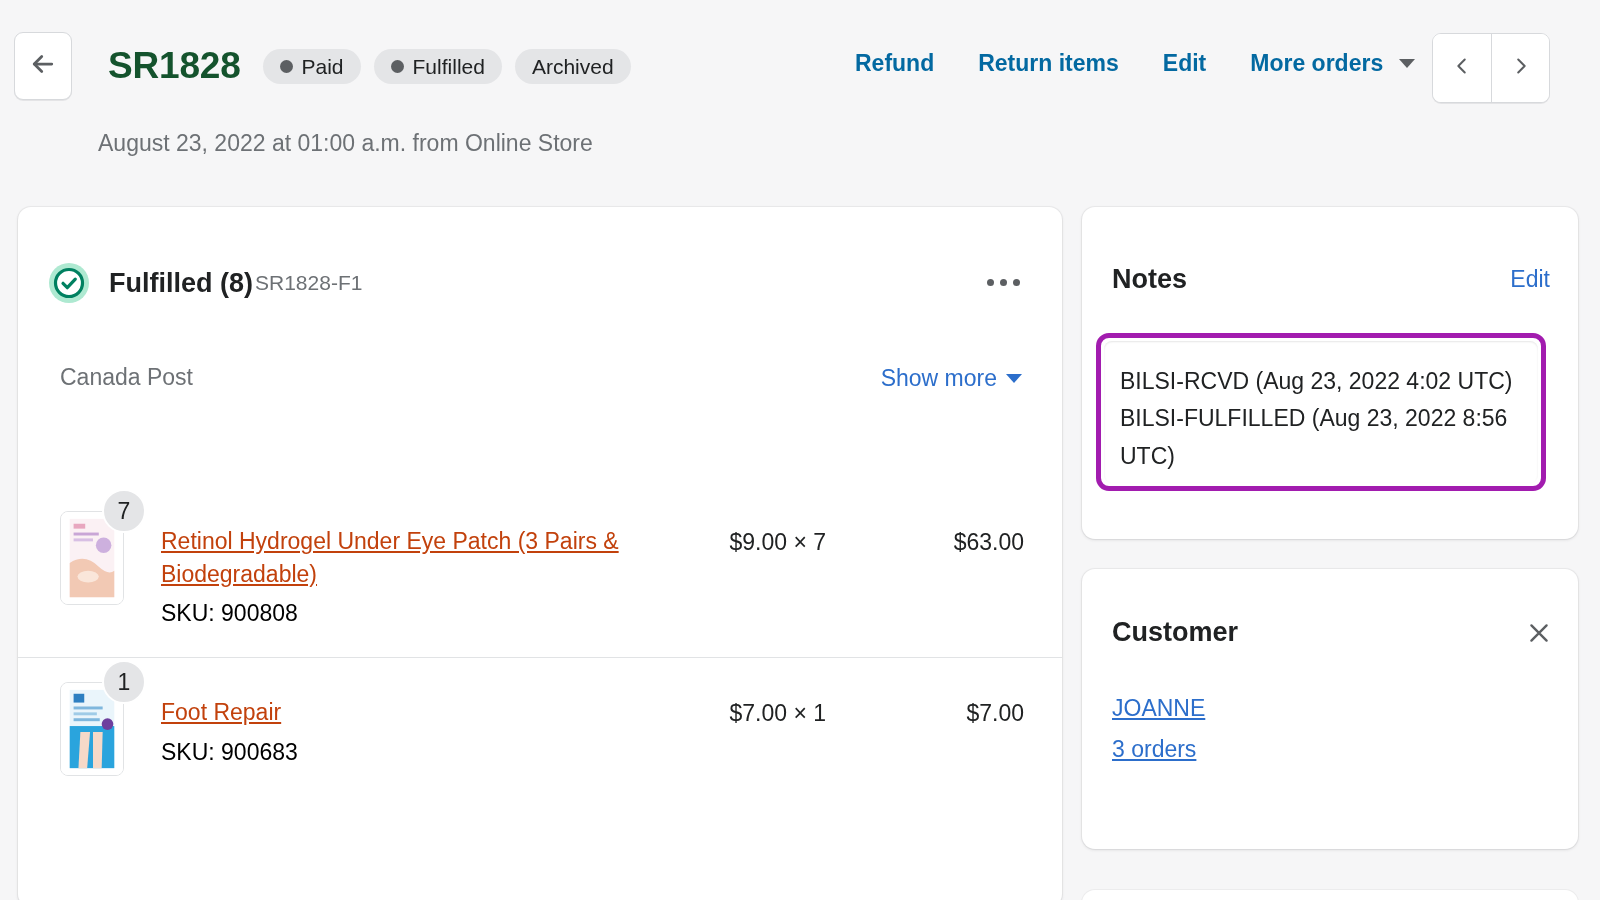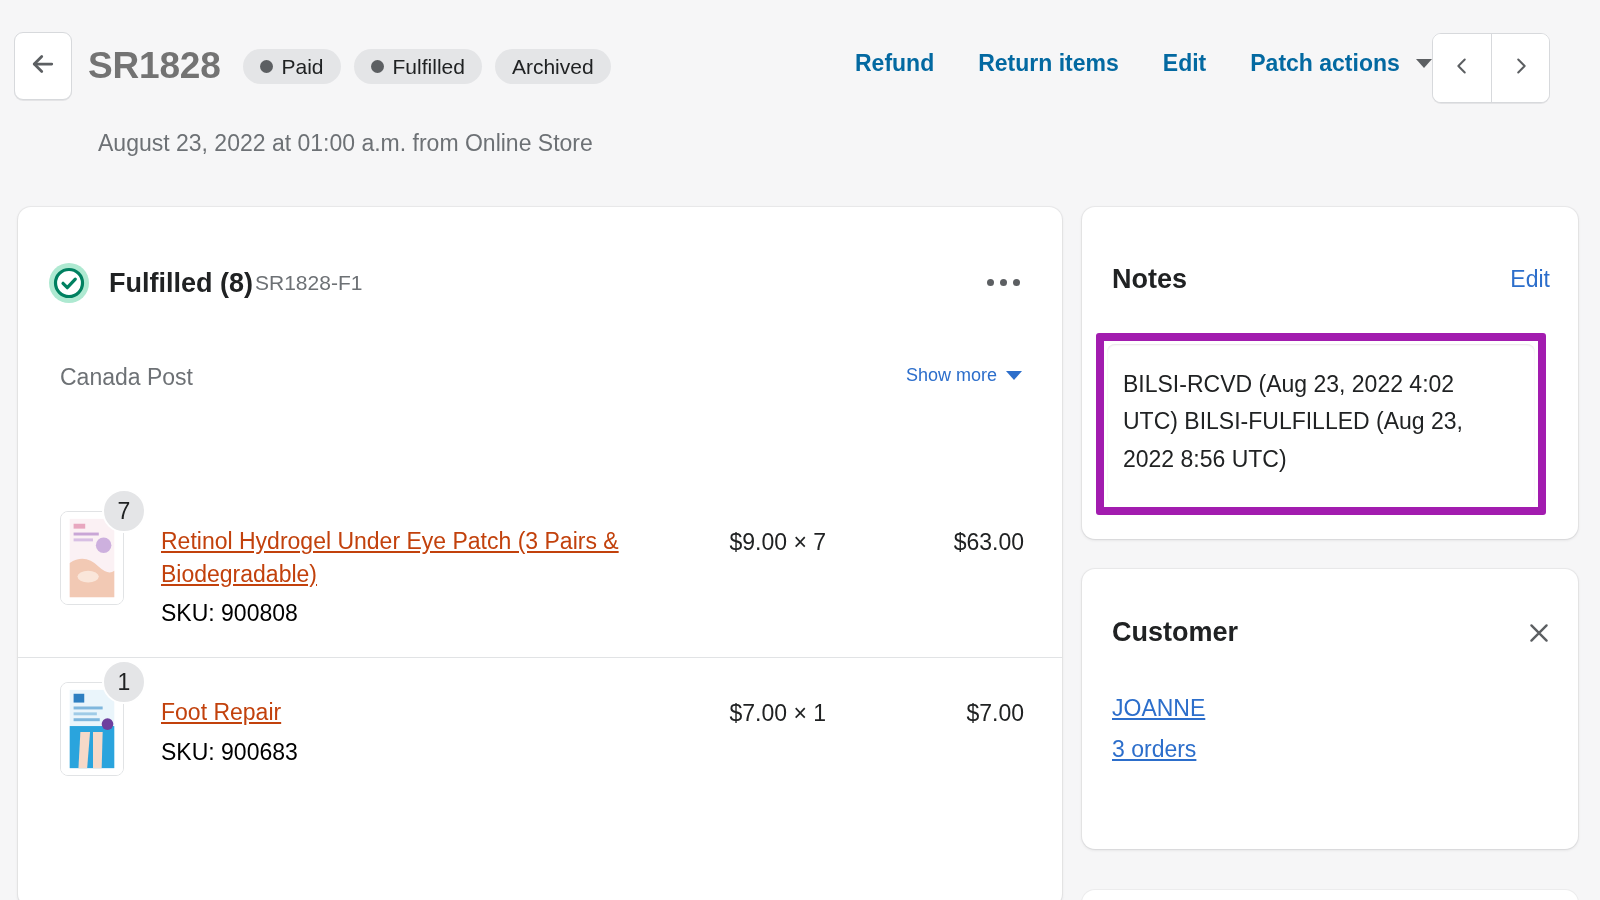--- a/index.html
+++ b/index.html
@@ -26,21 +26,21 @@
     border: 1px solid #d7d9dc;
     border-radius: 9px;
     box-shadow: 0 1px 0 rgba(22,29,37,.08);
     display: flex; align-items: center; justify-content: center;
     cursor: pointer;
   }
   .back-btn svg { width: 30px; height: 30px; }
 
   .order-name {
     font-size: 37px; font-weight: 700; letter-spacing: -.2px;
-    margin-left: 16px; color: #737373; white-space: nowrap;
+    margin-left: 36px; color: #14532d; white-space: nowrap;
   }
 
   .badges { display: flex; align-items: center; gap: 13px; margin-left: 22px; }
   .badge {
     display: inline-flex; align-items: center; gap: 9px;
     background: #e4e5e7;
     border-radius: 22px;
     padding: 7px 17px;
     font-size: 21px; line-height: 1;
     color: #202223; white-space: nowrap;
@@ -118,21 +118,21 @@
     display: flex; gap: 6px; cursor: pointer; padding: 6px;
   }
   .kebab i { width: 7px; height: 7px; border-radius: 50%; background: #5c5f62; display: block; }
 
   .carrier {
     position: absolute; left: 42px; top: 157px;
     font-size: 23px; color: #6d7175; white-space: nowrap;
   }
   .show-more {
     position: absolute; right: 40px; top: 158px;
-    font-size: 18px; color: #2c6ecb; cursor: pointer;
+    font-size: 23px; color: #2c6ecb; cursor: pointer;
     display: flex; align-items: center; gap: 9px; white-space: nowrap;
   }
   .show-more .caret {
     width: 0; height: 0;
     border-left: 8px solid transparent;
     border-right: 8px solid transparent;
     border-top: 9px solid #2c6ecb;
   }
   .track-row {
     position: absolute; left: 42px; top: 202px;
@@ -195,23 +195,23 @@
   
   .notes-card { position: relative; padding: 0; height: 332px; }
   .notes-head {
     position: absolute; left: 30px; top: 57px; right: 28px;
     display: flex; align-items: center; justify-content: space-between;
   }
   .notes-title { font-size: 27px; font-weight: 700; }
   .notes-edit { font-size: 23px; color: #2c6ecb; cursor: pointer; }
 
   .notes-highlight {
-    position: absolute; left: 14px; top: 126px; right: 32px; height: 182px;
-    border: 8px solid #a21caf;
-    border-radius: 3px;
+    position: absolute; left: 14px; top: 126px; right: 32px; height: 158px;
+    border: 5px solid #a21caf;
+    border-radius: 13px;
   }
   .notes-body {
     position: absolute; inset: 3px;
     background: #fff;
     border-radius: 8px;
     box-shadow: inset 0 1px 2px rgba(0,0,0,.10);
     padding: 22px 20px 0 16px;
     font-size: 23px; line-height: 1.62; color: #202223;
     overflow: hidden;
   }
@@ -265,21 +265,21 @@
       <span class="badge">
         <span>Archived</span>
       </span>
     </div>
   </div>
 
   <div class="hdr-actions">
     <span class="hdr-action">Refund</span>
     <span class="hdr-action">Return items</span>
     <span class="hdr-action">Edit</span>
-    <span class="hdr-action">Patch actions</span>
+    <span class="hdr-action">More orders</span>
     <span class="caret-down"></span>
   </div>
 
   <div class="pager">
     <div class="pager-btn">
       <span>
         <svg viewBox="0 0 24 24" fill="none" stroke="#5c5f62" stroke-width="2.2" stroke-linecap="round" stroke-linejoin="round">
             <path d="M15 5l-7 7 7 7"></path>
           </svg>
       </span>

